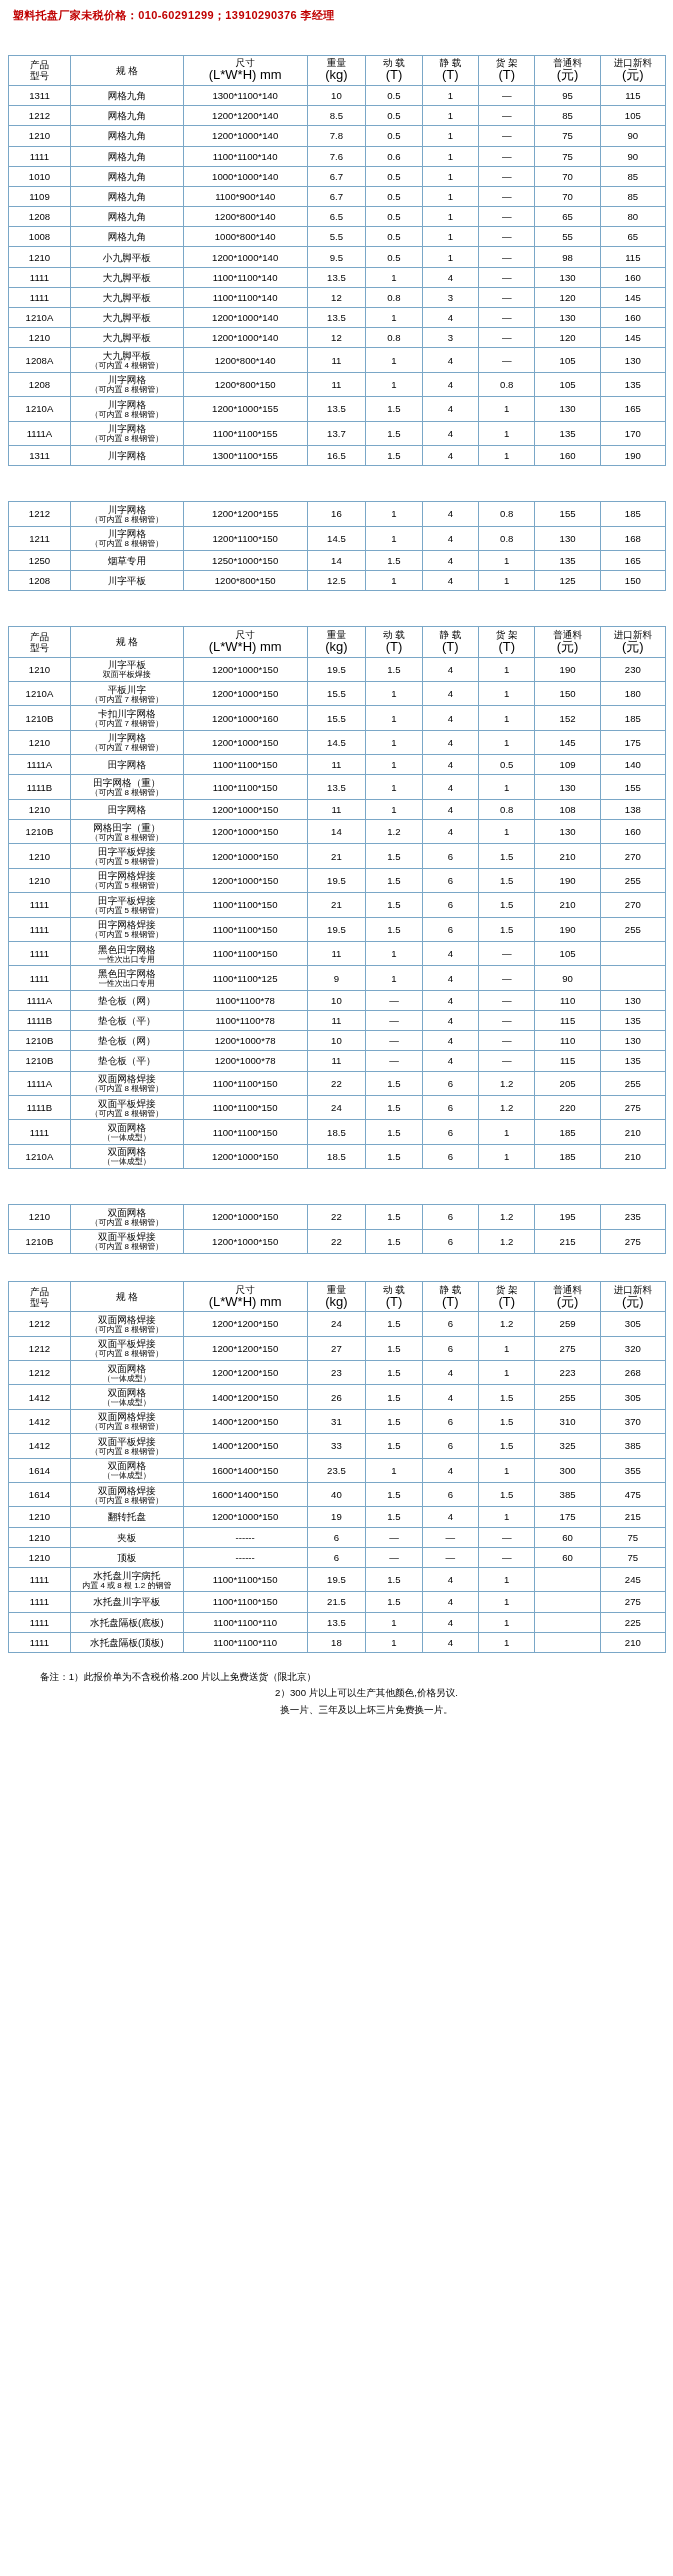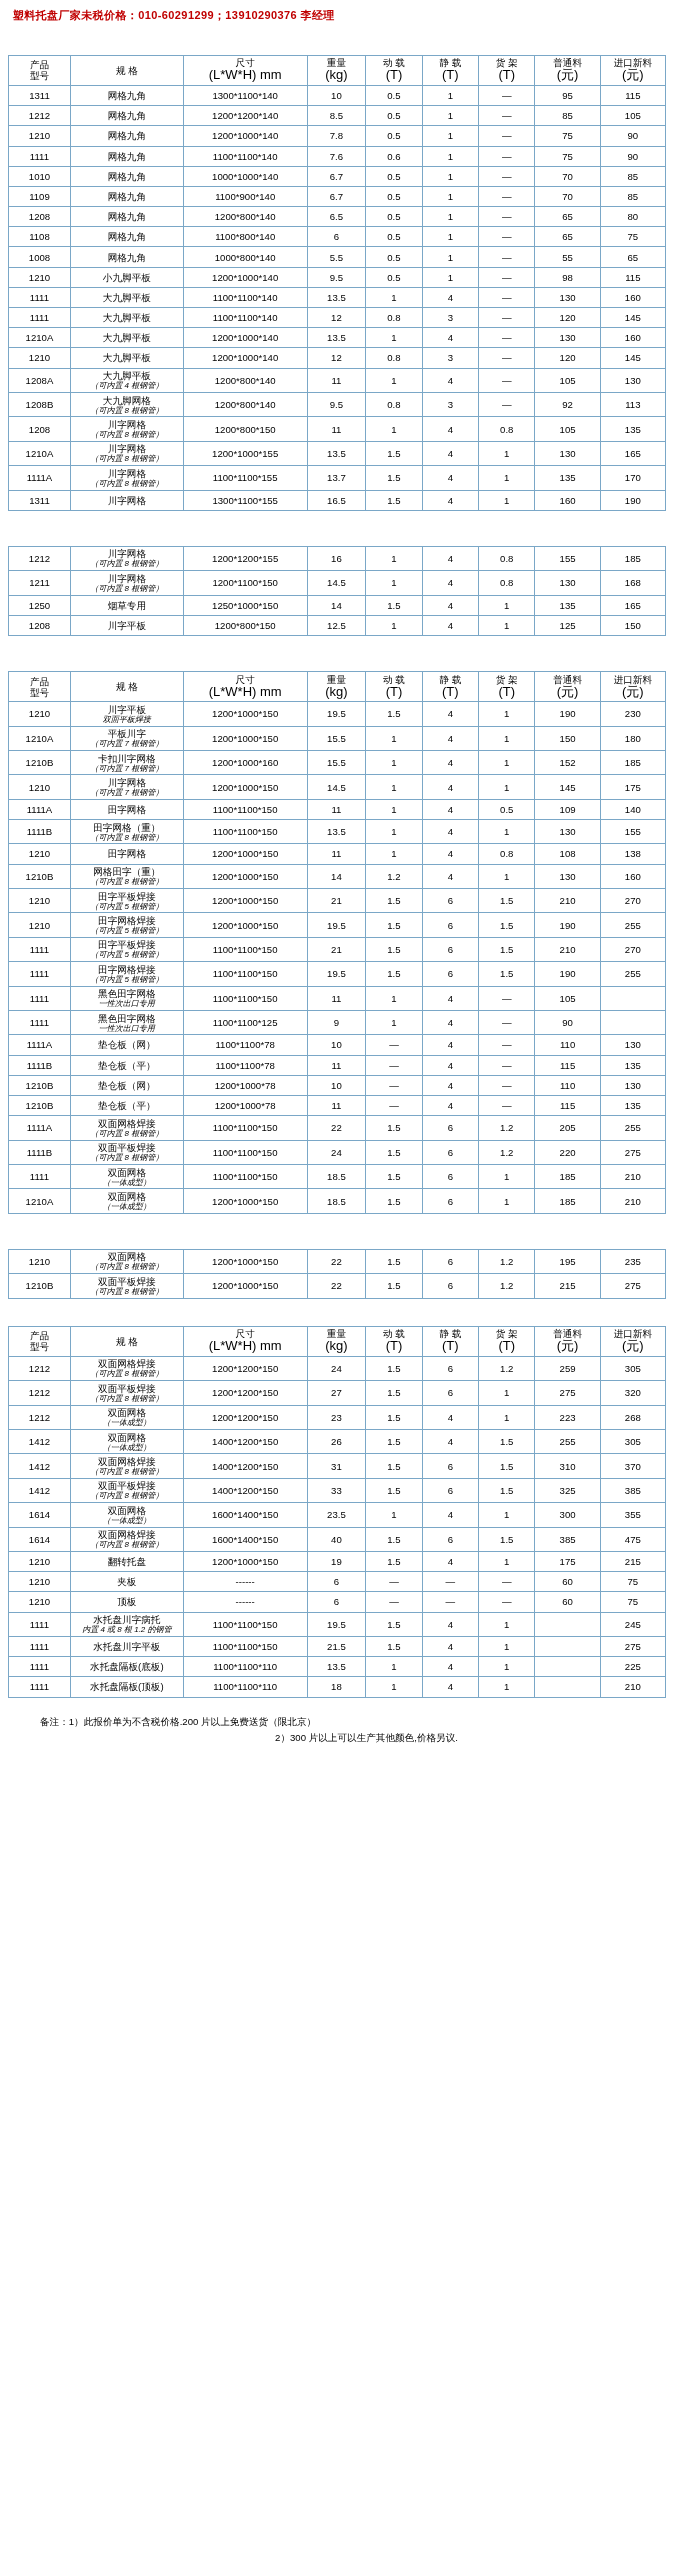--- a/index.html
+++ b/index.html
@@ -61,21 +61,20 @@
   .c-rack  { width: 51px; }
   .c-pt    { width: 59px; }
   .c-imp   { width: 59px; }
   .spec2 {
     font-size: 8.8px;
     line-height: 1.1;
   }
   .spec2 small {
     font-size: 8px;
     display: block;
-    font-style: italic;
   }
   .gap {
     height: 8px;
   }
   .notes {
     margin-top: 16px;
     font-size: 9.6px;
     line-height: 1.7;
     padding-left: 32px;
   }
@@ -210,31 +209,20 @@
           <td class="spec2">网格九角</td>
           <td>1200*800*140</td>
           <td>6.5</td>
           <td>0.5</td>
           <td>1</td>
           <td>—</td>
           <td>65</td>
           <td>80</td>
         </tr>
         <tr>
-          <td>1108</td>
-          <td class="spec2">网格九角</td>
-          <td>1100*800*140</td>
-          <td>6</td>
-          <td>0.5</td>
-          <td>1</td>
-          <td>—</td>
-          <td>65</td>
-          <td>75</td>
-        </tr>
-        <tr>
           <td>1008</td>
           <td class="spec2">网格九角</td>
           <td>1000*800*140</td>
           <td>5.5</td>
           <td>0.5</td>
           <td>1</td>
           <td>—</td>
           <td>55</td>
           <td>65</td>
         </tr>
@@ -296,31 +284,20 @@
         <tr>
           <td>1208A</td>
           <td class="spec2"><span>大九脚平板</span><small>（可内置 4 根钢管）</small></td>
           <td>1200*800*140</td>
           <td>11</td>
           <td>1</td>
           <td>4</td>
           <td>—</td>
           <td>105</td>
           <td>130</td>
-        </tr>
-        <tr>
-          <td>1208B</td>
-          <td class="spec2"><span>大九脚网格</span><small>（可内置 8 根钢管）</small></td>
-          <td>1200*800*140</td>
-          <td>9.5</td>
-          <td>0.8</td>
-          <td>3</td>
-          <td>—</td>
-          <td>92</td>
-          <td>113</td>
         </tr>
         <tr>
           <td>1208</td>
           <td class="spec2"><span>川字网格</span><small>（可内置 8 根钢管）</small></td>
           <td>1200*800*150</td>
           <td>11</td>
           <td>1</td>
           <td>4</td>
           <td>0.8</td>
           <td>105</td>
@@ -975,16 +952,17 @@
           <td>1</td>
           <td></td>
           <td>210</td>
         </tr>
       </tbody>
   </table>
 
   <div class="notes">
     <div>备注：1）此报价单为不含税价格.200 片以上免费送货（限北京）</div>
     <div class="ind2">2）300 片以上可以生产其他颜色,价格另议.</div>
+    <div class="ind2">换一片、三年及以上坏三片免费换一片。</div>
   </div>
 
 </div>
 
 
 </body></html>

